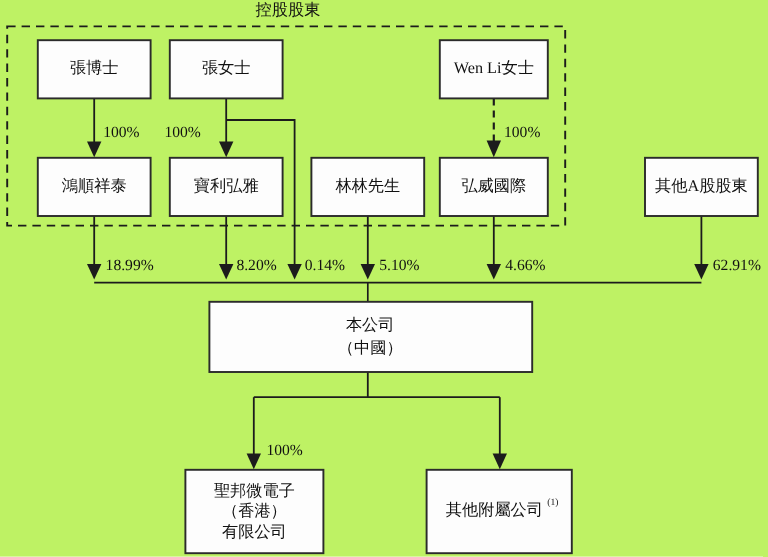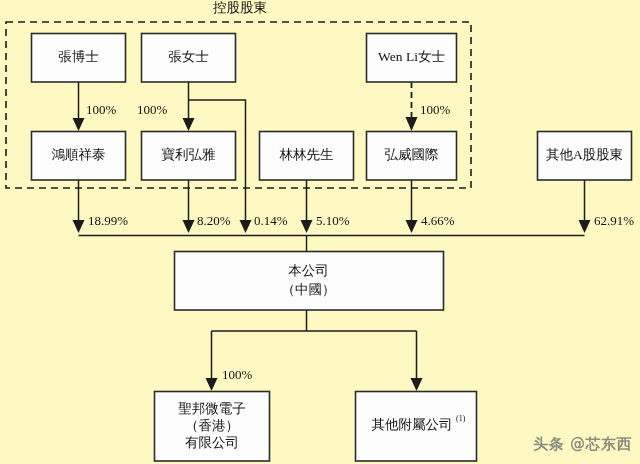--- a/index.html
+++ b/index.html
@@ -4,21 +4,21 @@
 <style>
   html, body {
     margin: 0;
     padding: 0;
     background: #ffffff;
   }
   #page {
     position: relative;
     width: 640px;
     height: 464px;
-    background: #fef9c3;
+    background: #bef264;
     font-family: "Liberation Serif", "DejaVu Serif", serif;
     overflow: hidden;
   }
   svg.chart-canvas {
     position: absolute;
     left: 0;
     top: 0;
     width: 640px;
     height: 464px;
   }
@@ -205,15 +205,14 @@
     </g>
 
     <g>
       <rect class="box-rect" x="355.5" y="391.5" width="121" height="69.5"></rect>
       <text class="node-label" x="412" y="426">其他附屬公司</text>
       <text class="sup-mark" x="456" y="421">(1)</text>
     </g>
 
   </svg>
 
-  <div class="watermark">头条 @芯东西</div>
 
 </div>
 
 </body></html>

